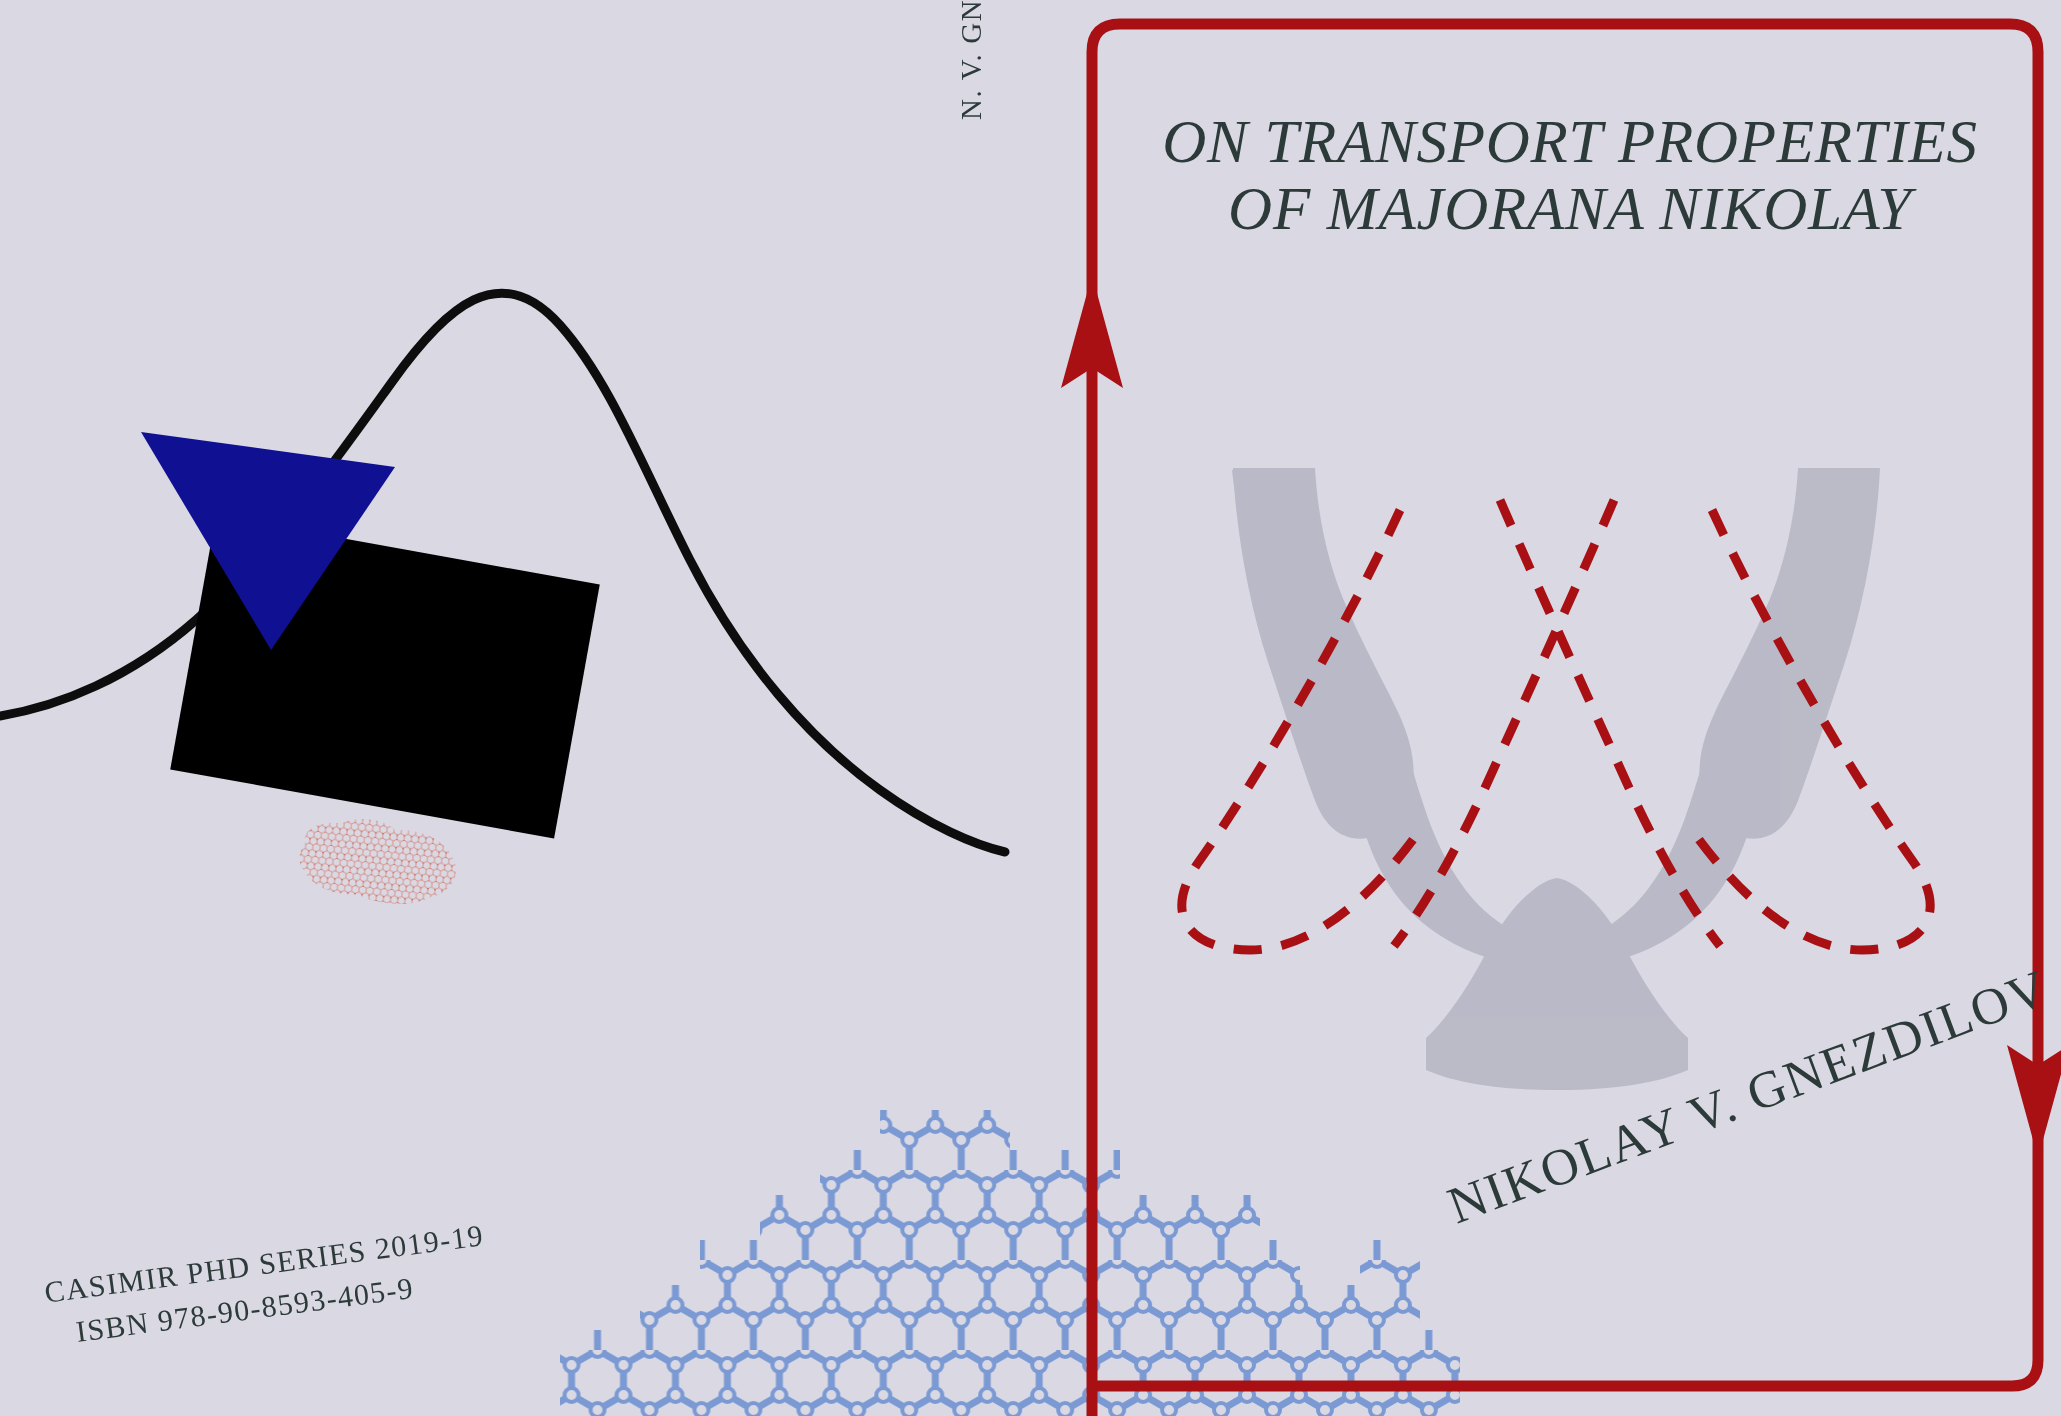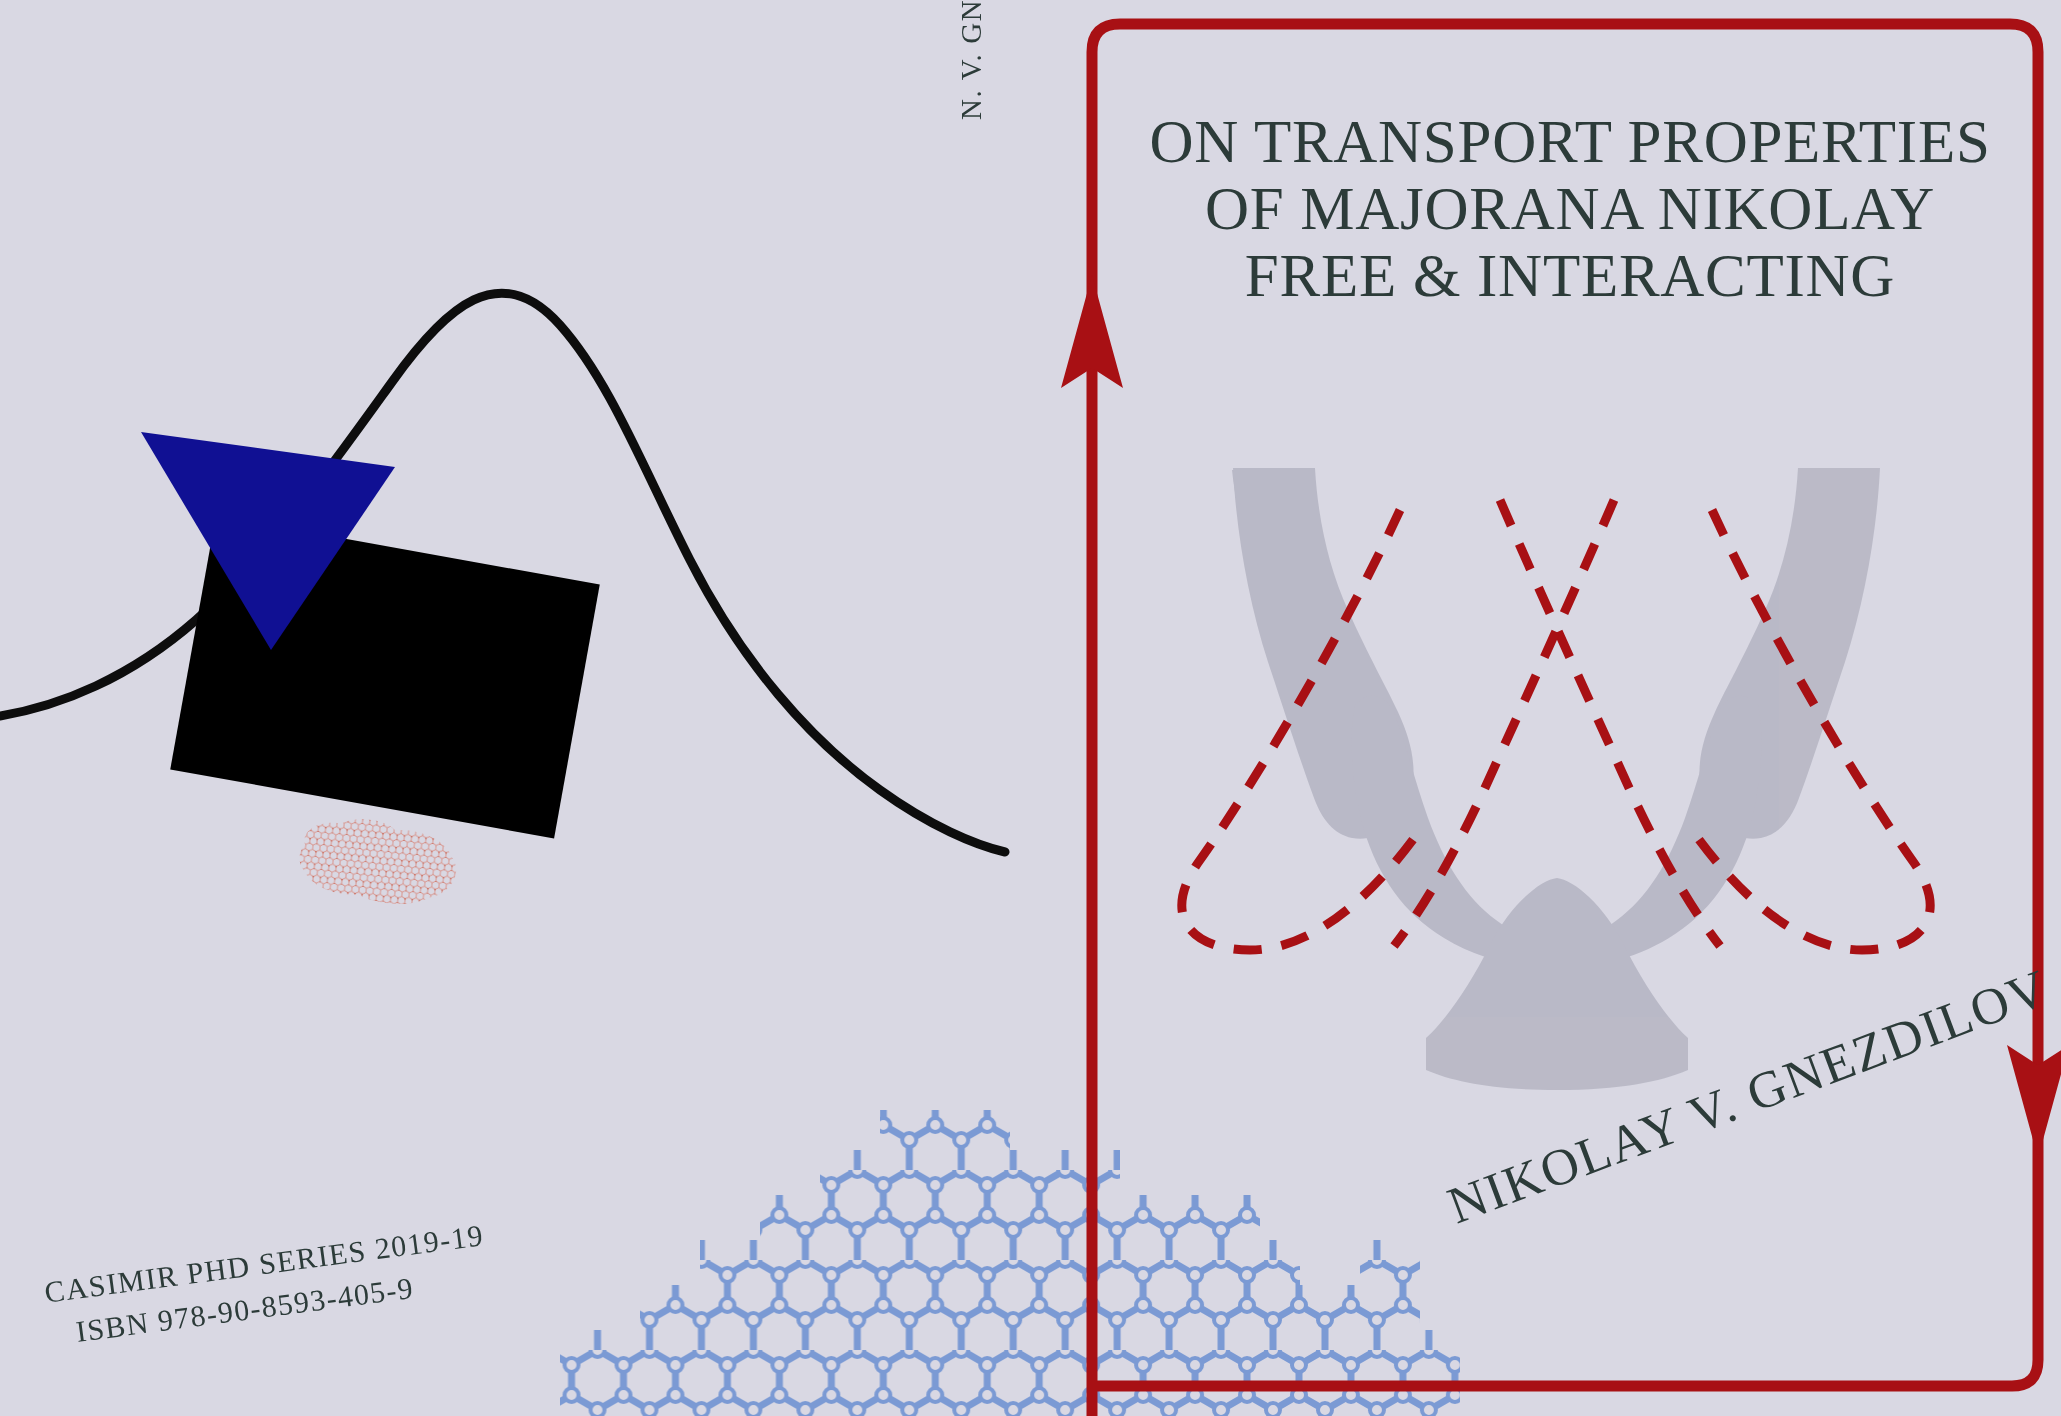--- a/index.html
+++ b/index.html
@@ -66,20 +66,21 @@
     left: 1120px;
     top: 108px;
     width: 900px;
     text-align: center;
     color: #2c3b39;
     font-size: 61px;
     line-height: 1.10em;
     letter-spacing: 0.012em;
     font-weight: 400;
     font-family: "Liberation Serif", serif;
+    font-style: italic;
   }
   #title .tline { display: block; white-space: nowrap; }
 
   #spine-author {
     left: 955px;
     top: 120px;
     width: 360px;
     color: #2c3b39;
     font-size: 29px;
     letter-spacing: 0.055em;
@@ -236,21 +237,20 @@
              L2038 1360 Q2038 1386 2012 1386 L1092 1386" fill="none" stroke="#a81014" stroke-width="11" stroke-linecap="butt"></path>
 
     <path d="M1092 275 L1061 388 L1092 368 L1123 388 Z" fill="#a81014"></path>
 
     <path d="M2038 1158 L2007 1045 L2038 1065 L2069 1045 Z" fill="#a81014"></path>
   </svg>
 
   <div class="txt" id="title">
     <span class="tline">ON TRANSPORT PROPERTIES</span>
     <span class="tline">OF MAJORANA NIKOLAY</span>
-    <span class="tline">FREE &amp; INTERACTING</span>
   </div>
 
   <div class="txt" id="spine-author">N. V. GNEZDILOV</div>
 
   <div class="txt" id="front-author">NIKOLAY V. GNEZDILOV</div>
 
   <div class="txt" id="series-block">
     <span class="sline">CASIMIR PHD SERIES 2019-19</span>
     <span class="sline isbn">ISBN 978-90-8593-405-9</span>
   </div>

